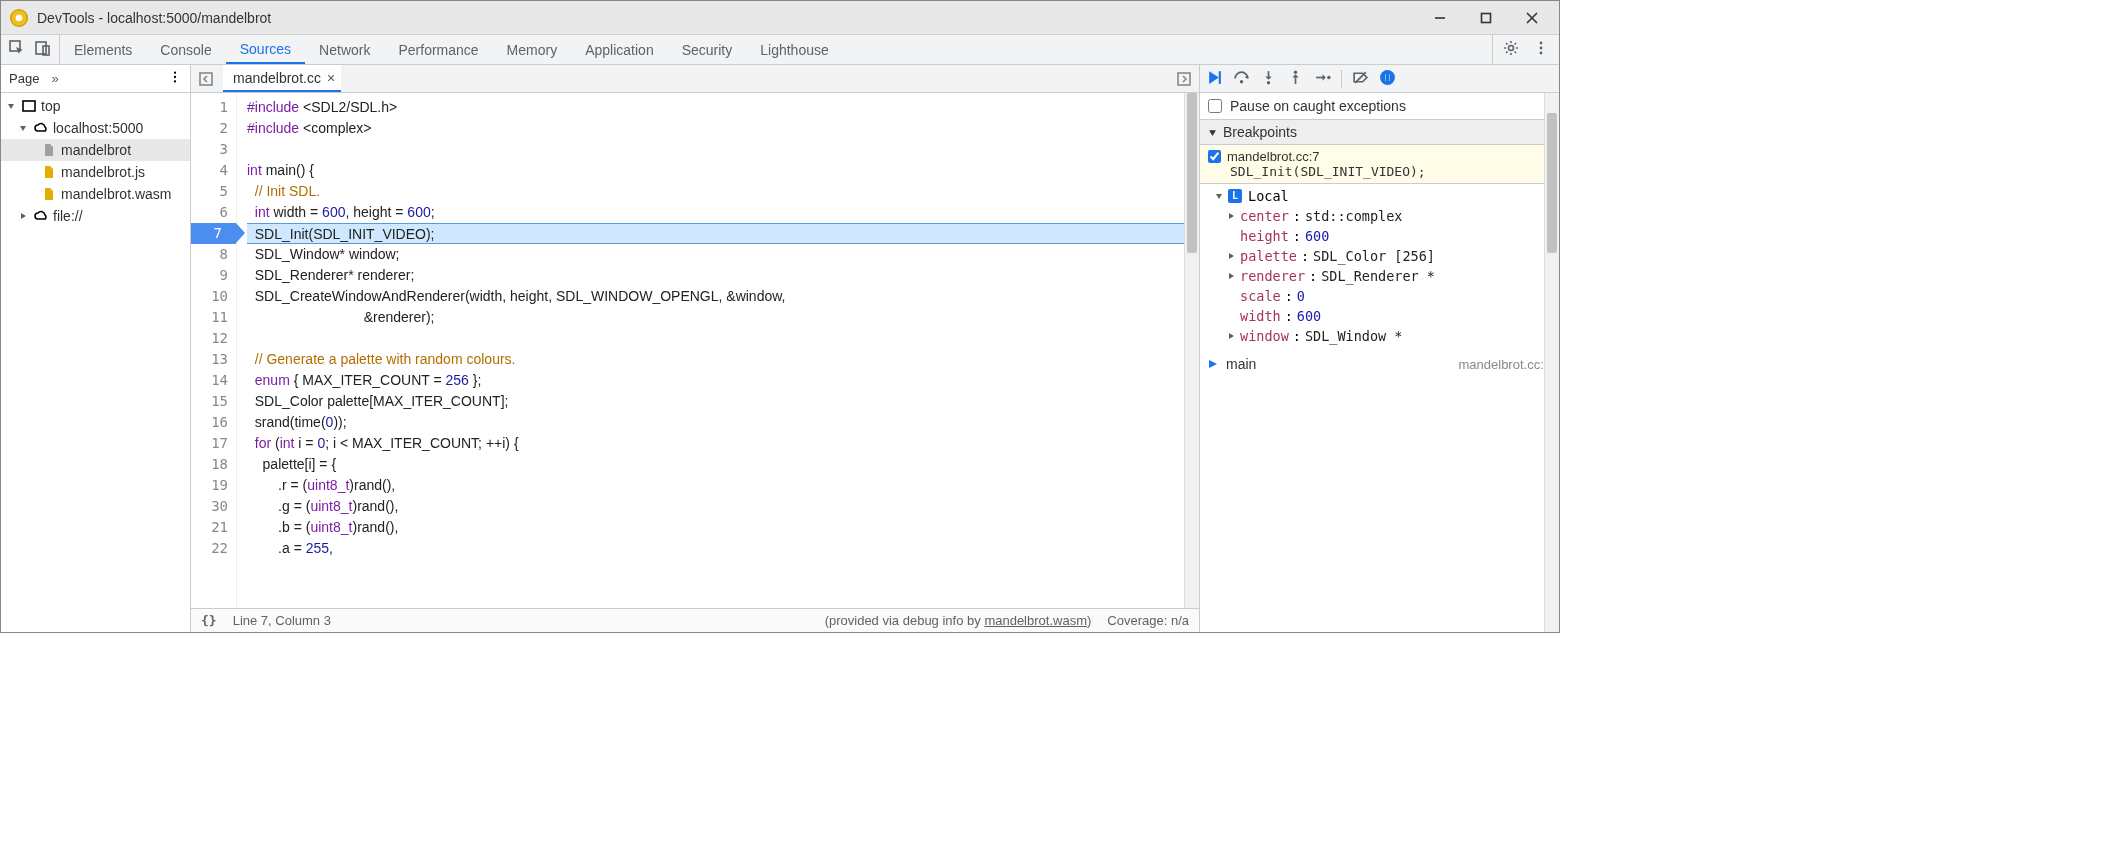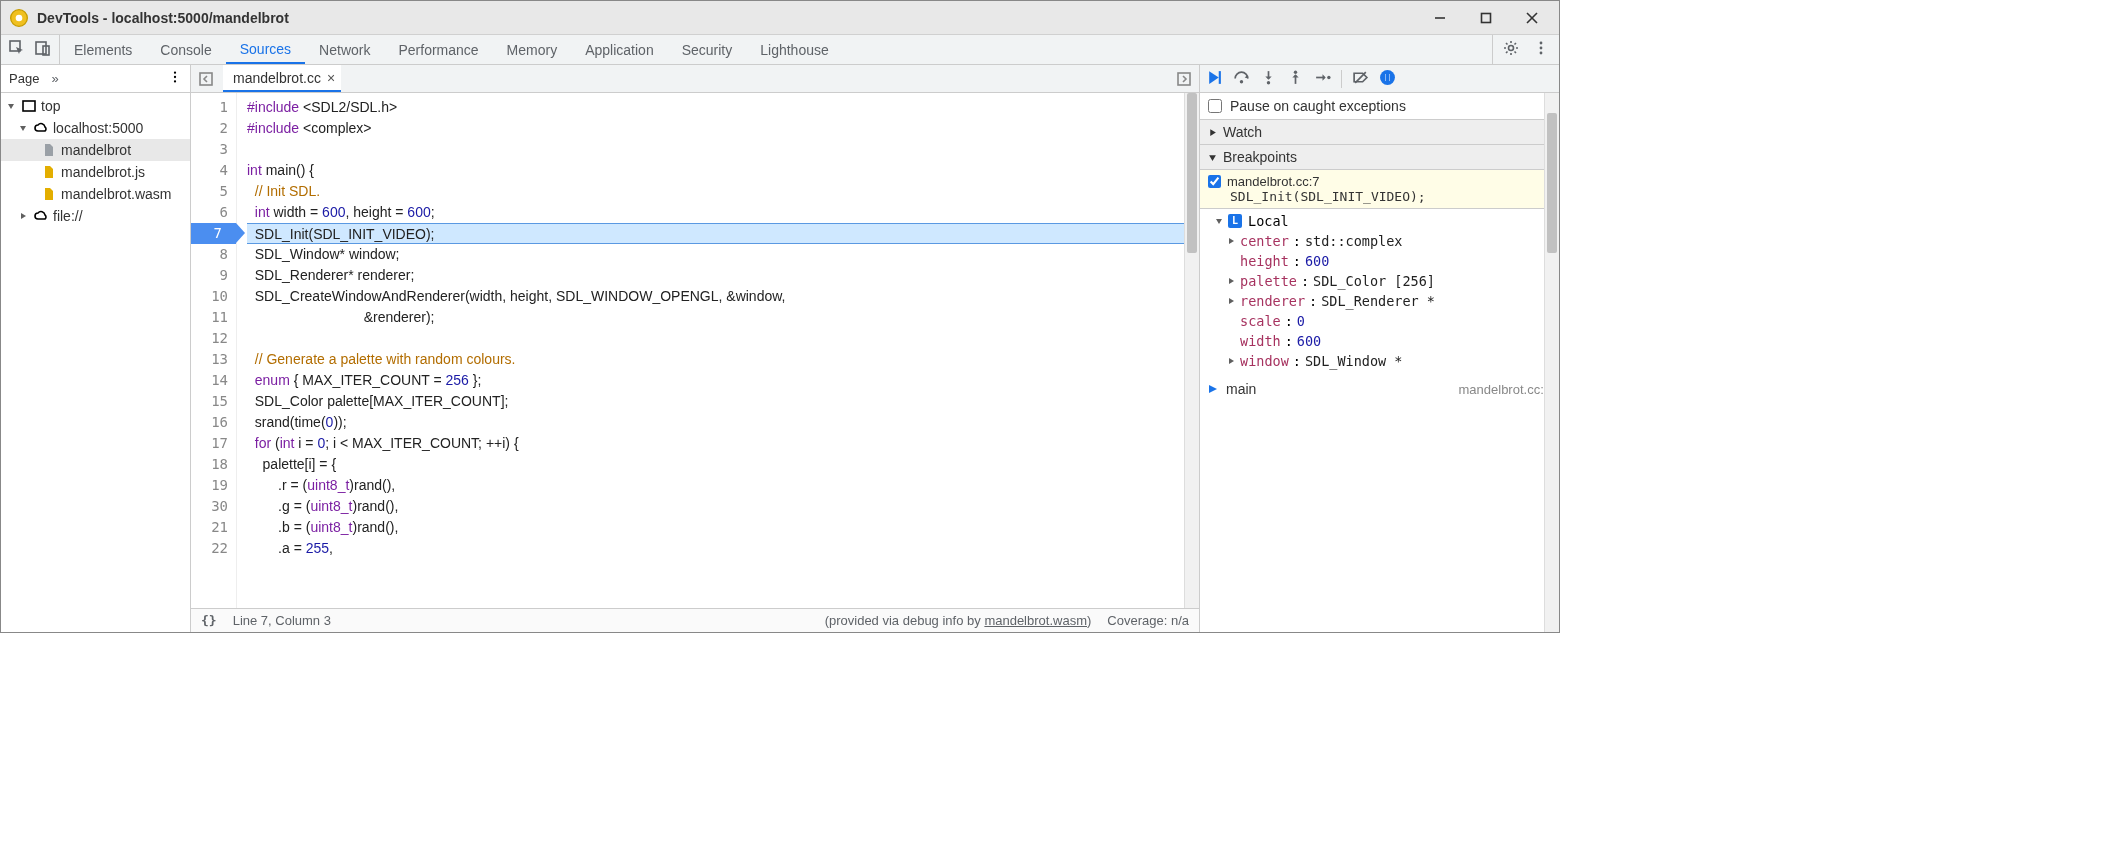--- a/index.html
+++ b/index.html
@@ -14,21 +14,20 @@
 }
 
 
 .titlebar {
   height: 34px;
   display: flex;
   align-items: center;
   padding: 0 4px 0 8px;
   background: #e8e8e8;
   border-bottom: 1px solid #d0d0d0;
-  font-weight: bold;
 }
 .titlebar .app-icon {
   width: 20px; height: 20px;
   margin-right: 8px;
 }
 .titlebar .title { color: #333; flex: 1; font-size: 14px; }
 .titlebar .win-btn { width: 46px; height: 32px; display: flex; align-items: center; justify-content: center; color: #333; }
 .win-btn svg { width: 12px; height: 12px; }
 
 
@@ -439,26 +438,20 @@
       <span class="spacer-sm"></span>
     </div>
 
     <div class="right-body">
       <div class="right-row cb">
         <input type="checkbox" style="">
         <span class="lbl">Pause on caught exceptions</span>
       </div>
 
 
-      <div class="section-hdr">
-        <svg viewBox="0 0 8 8">
-            <path d="M2 1 L7 4 L2 7 Z" class="fillcur"></path>
-          </svg>
-        <span>Watch</span>
-      </div>
 
       <div class="section-hdr">
         <svg viewBox="0 0 8 8">
             <path d="M1 2 L7 2 L4 7 Z" class="fillcur"></path>
           </svg>
         <span>Breakpoints</span>
       </div>
       <div class="bp-item">
         <div class="row1">
           <input type="checkbox" checked="" style="">

